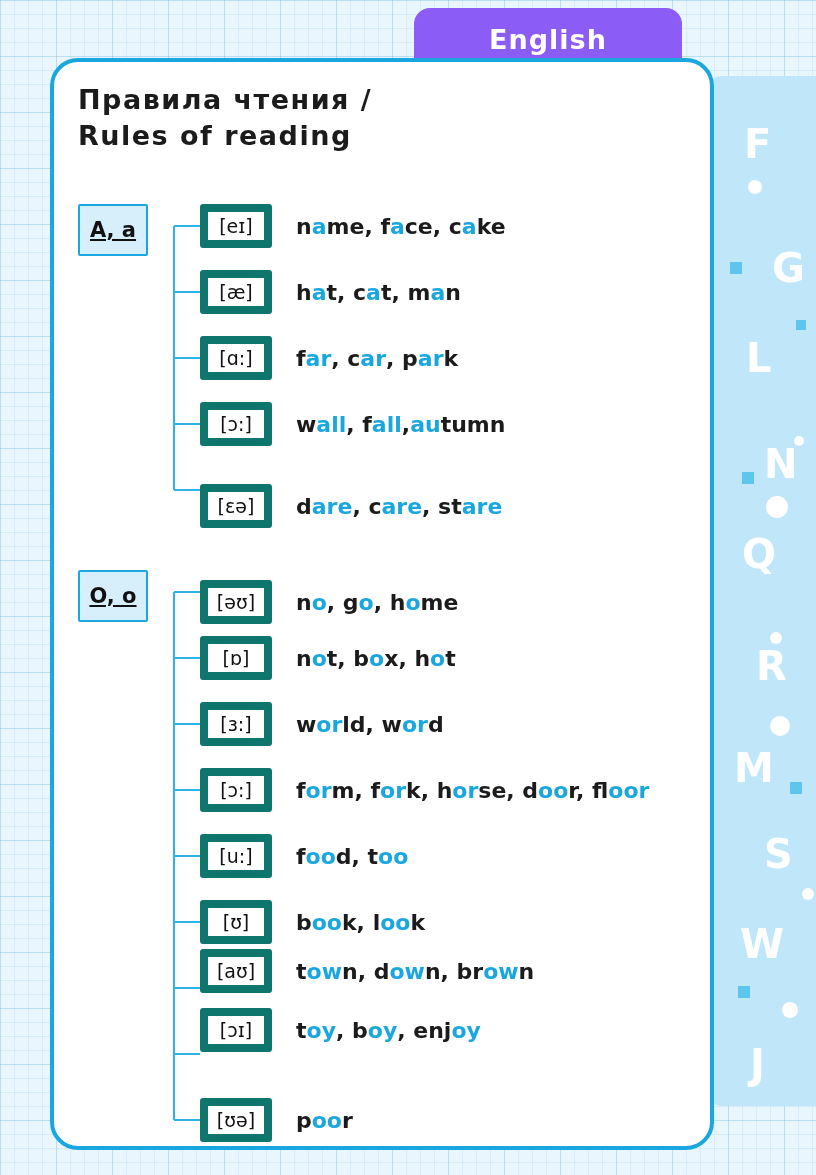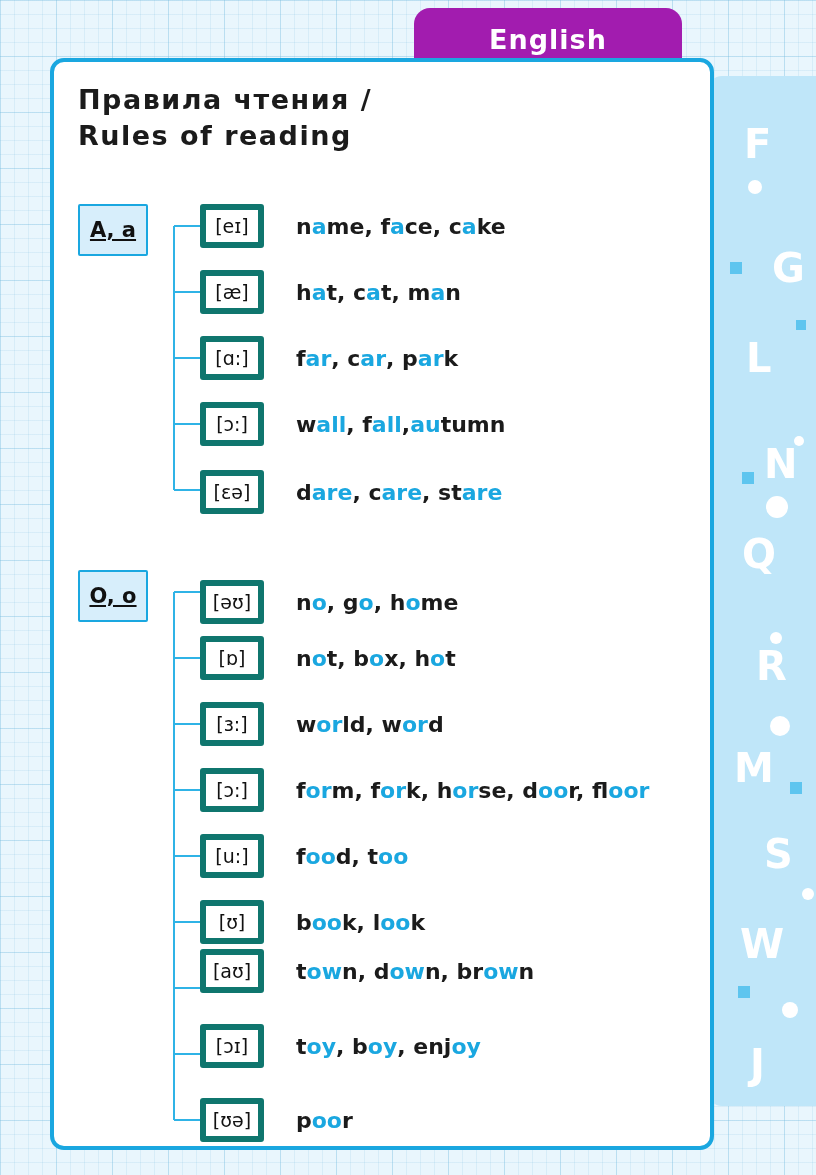--- a/index.html
+++ b/index.html
@@ -62,21 +62,21 @@
     background: #5ec5ef;
   }
 
   
   #tab {
     position: absolute;
     left: 414px;
     top: 8px;
     width: 268px;
     height: 66px;
-    background: #a21caf;
+    background: #8b5cf6;
     border-radius: 16px 16px 0 0;
     box-shadow: 0 2px 0 rgba(0,0,0,0.04);
   }
   #tab .tab-label {
     position: absolute;
     left: 0; right: 0;
     top: 16px;
     text-align: center;
     color: #ffffff;
     font-size: 27px;
@@ -87,21 +87,21 @@
 
   
   #card {
     position: absolute;
     left: 50px;
     top: 58px;
     width: 664px;
     height: 1092px;
     background: #ffffff;
     border: 4px solid #1aa7e0;
-    border-radius: 14px;
+    border-radius: 28px;
     box-sizing: border-box;
     overflow: hidden;
     padding-left: 33px;
   }
 
   #title {
     position: absolute;
     left: 24px;
     top: 20px;
     color: #1b1b1b;
@@ -137,23 +137,23 @@
 
   .row {
     position: absolute;
     height: 46px;
     left: 122px;
   }
   .ipa {
     position: absolute;
     left: 0;
     top: 0;
-    width: 64px;
+    width: 72px;
     height: 44px;
-    border: 6px solid #0f766e;
+    border: 8px solid #0f766e;
     background: #ffffff;
     border-radius: 3px;
     color: #111;
     font-size: 19px;
     display: flex;
     align-items: center;
     justify-content: center;
     box-sizing: border-box;
     font-family: "DejaVu Sans", sans-serif;
   }
@@ -270,21 +270,21 @@
           <div class="words">
             <span>w</span>
             <b class="hl">all</b>
             <span>, f</span>
             <b class="hl">all</b>
             <span>, </span>
             <b class="hl">au</b>
             <span>tumn</span>
           </div>
         </div>
-        <div class="row" style="top: 266px; width: 500px;">
+        <div class="row" style="top: 280px; width: 500px;">
           <div class="ipa">[ɛə]</div>
           <div class="words">
             <span>d</span>
             <b class="hl">are</b>
             <span>, c</span>
             <b class="hl">are</b>
             <span>, st</span>
             <b class="hl">are</b>
           </div>
         </div>
@@ -376,21 +376,21 @@
           <div class="words">
             <span>t</span>
             <b class="hl">ow</b>
             <span>n, d</span>
             <b class="hl">ow</b>
             <span>n, br</span>
             <b class="hl">ow</b>
             <span>n</span>
           </div>
         </div>
-        <div class="row" style="top: 454px; width: 500px;">
+        <div class="row" style="top: 438px; width: 500px;">
           <div class="ipa">[ɔɪ]</div>
           <div class="words">
             <span>t</span>
             <b class="hl">oy</b>
             <span>, b</span>
             <b class="hl">oy</b>
             <span>, enj</span>
             <b class="hl">oy</b>
           </div>
         </div>

